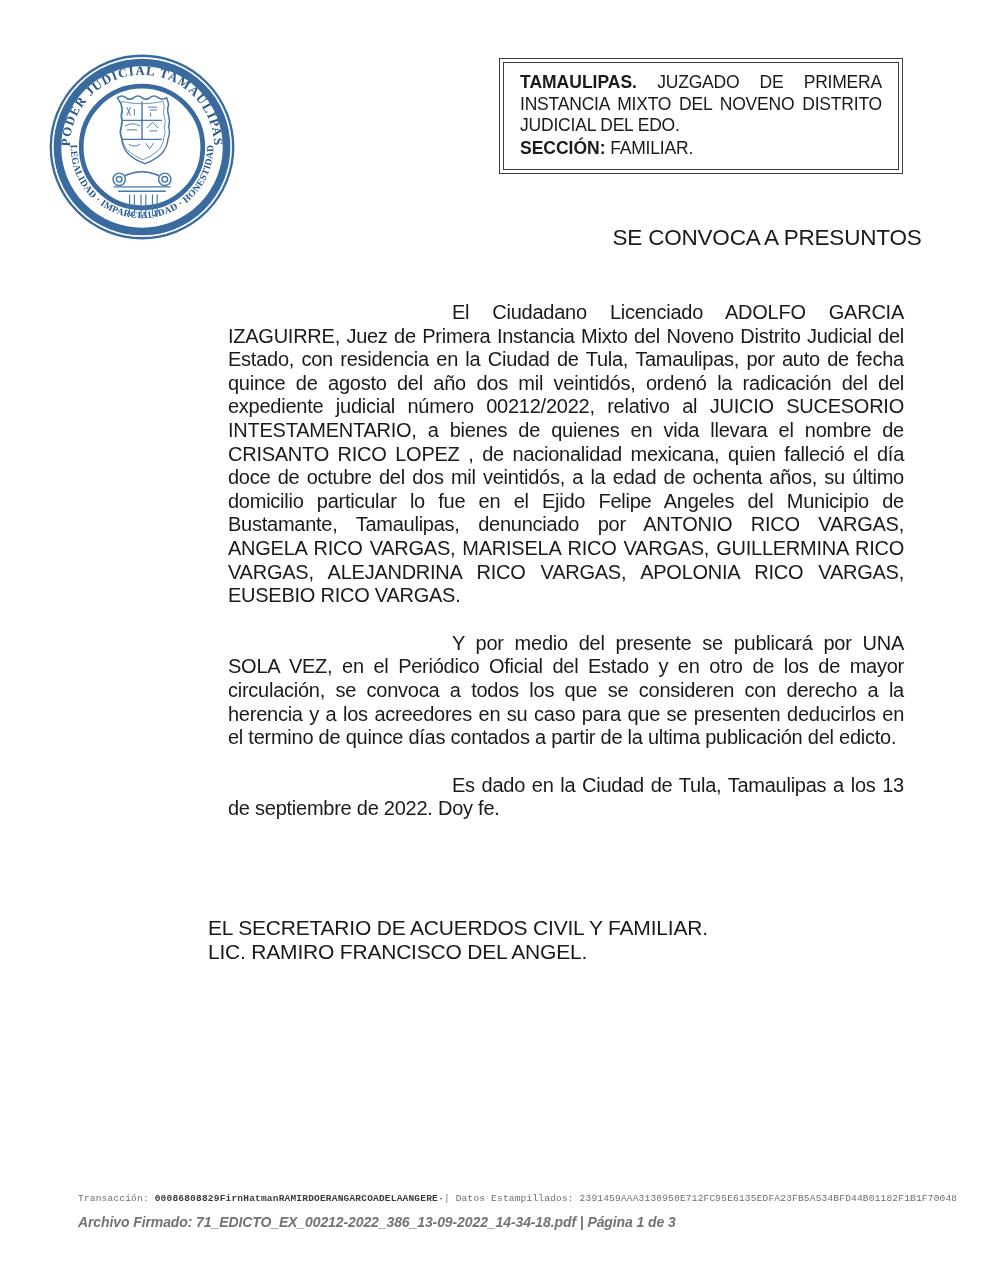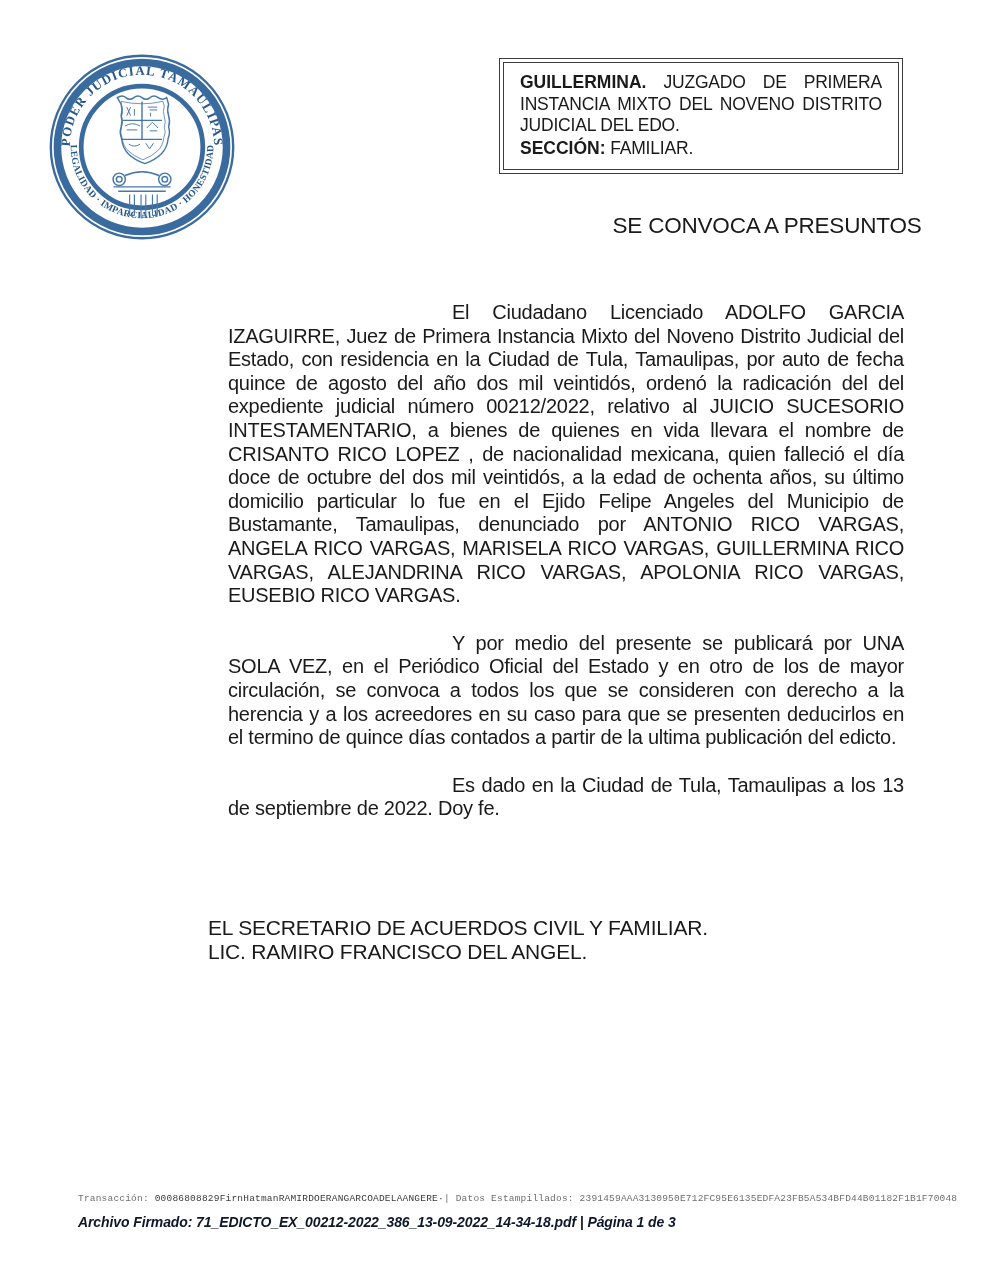--- a/index.html
+++ b/index.html
@@ -25,21 +25,21 @@
     font-size:17.5px;line-height:21.5px;
     letter-spacing:-0.2px;
   }
   #case-box .just{text-align:justify;}
   #case-box b{letter-spacing:0;}
   #case-box .exp-val{font-size:19px;}
   #case-box .row{margin-top:1px;}
 
   
   #notice-title{
-    position:absolute;left:612px;top:213px;width:310px;
+    position:absolute;left:612px;top:225px;width:310px;
     text-align:center;font-size:22.5px;line-height:26.5px;
     letter-spacing:-0.2px;
   }
   #notice-title span{display:block;}
 
   
   #body-text{
     position:absolute;left:228px;top:301px;width:676px;
     font-size:20px;line-height:23.6px;
     text-align:justify;
@@ -54,25 +54,25 @@
   }
   #signature .sig-name{}
 
   
   #footer-transaction{
     position:absolute;left:78px;top:1193px;width:880px;
     font-family:"Liberation Mono", monospace;
     font-size:9.5px;letter-spacing:0.2px;
     color:#6e6e6e;white-space:nowrap;
   }
-  #footer-transaction .garble{color:#3b3b3b;font-weight:normal;}
+  #footer-transaction .garble{color:#3b3b3b;font-weight:bold;}
   #footer-file{
     position:absolute;left:78px;top:1214px;width:880px;
     font-size:14px;font-weight:bold;font-style:italic;
-    color:#0f172a;white-space:nowrap;letter-spacing:-0.1px;
+    color:#737373;white-space:nowrap;letter-spacing:-0.1px;
   }
 </style>
 </head>
 <body>
 
 <div id="page">
 
   <svg id="seal" viewBox="0 0 200 200" xmlns="http://www.w3.org/2000/svg">
     <defs>
       <path id="arcTop" d="M 24,100 A 76,76 0 0 1 176,100"></path>
@@ -111,21 +111,21 @@
       <circle cx="124" cy="134" r="3"></circle>
       <path d="M82,130 q18,-8 36,0"></path>
       <line x1="70" y1="142" x2="130" y2="142"></line>
       <line x1="75" y1="146.5" x2="125" y2="146.5"></line>
       <path d="M87,150 v22 M87,172 h5 M92,150 v22 M99,150 v24 M99,174 h5 M104,150 v24 M111,150 v22 M111,172 h5 M116,150 v22" stroke-width="1.2"></path>
     </g>
   </svg>
 
   <div id="case-box">
     <div class="just">
-      <b>GUILLERMINA.</b>
+      <b>TAMAULIPAS.</b>
       <span>JUZGADO DE PRIMERA INSTANCIA MIXTO DEL NOVENO  DISTRITO JUDICIAL DEL EDO.</span>
     </div>
     <div class="row">
       <b>SECCIÓN:</b>
       <span>FAMILIAR.</span>
     </div>
   </div>
 
   <div id="notice-title">
     <span>SE CONVOCA A PRESUNTOS</span>

